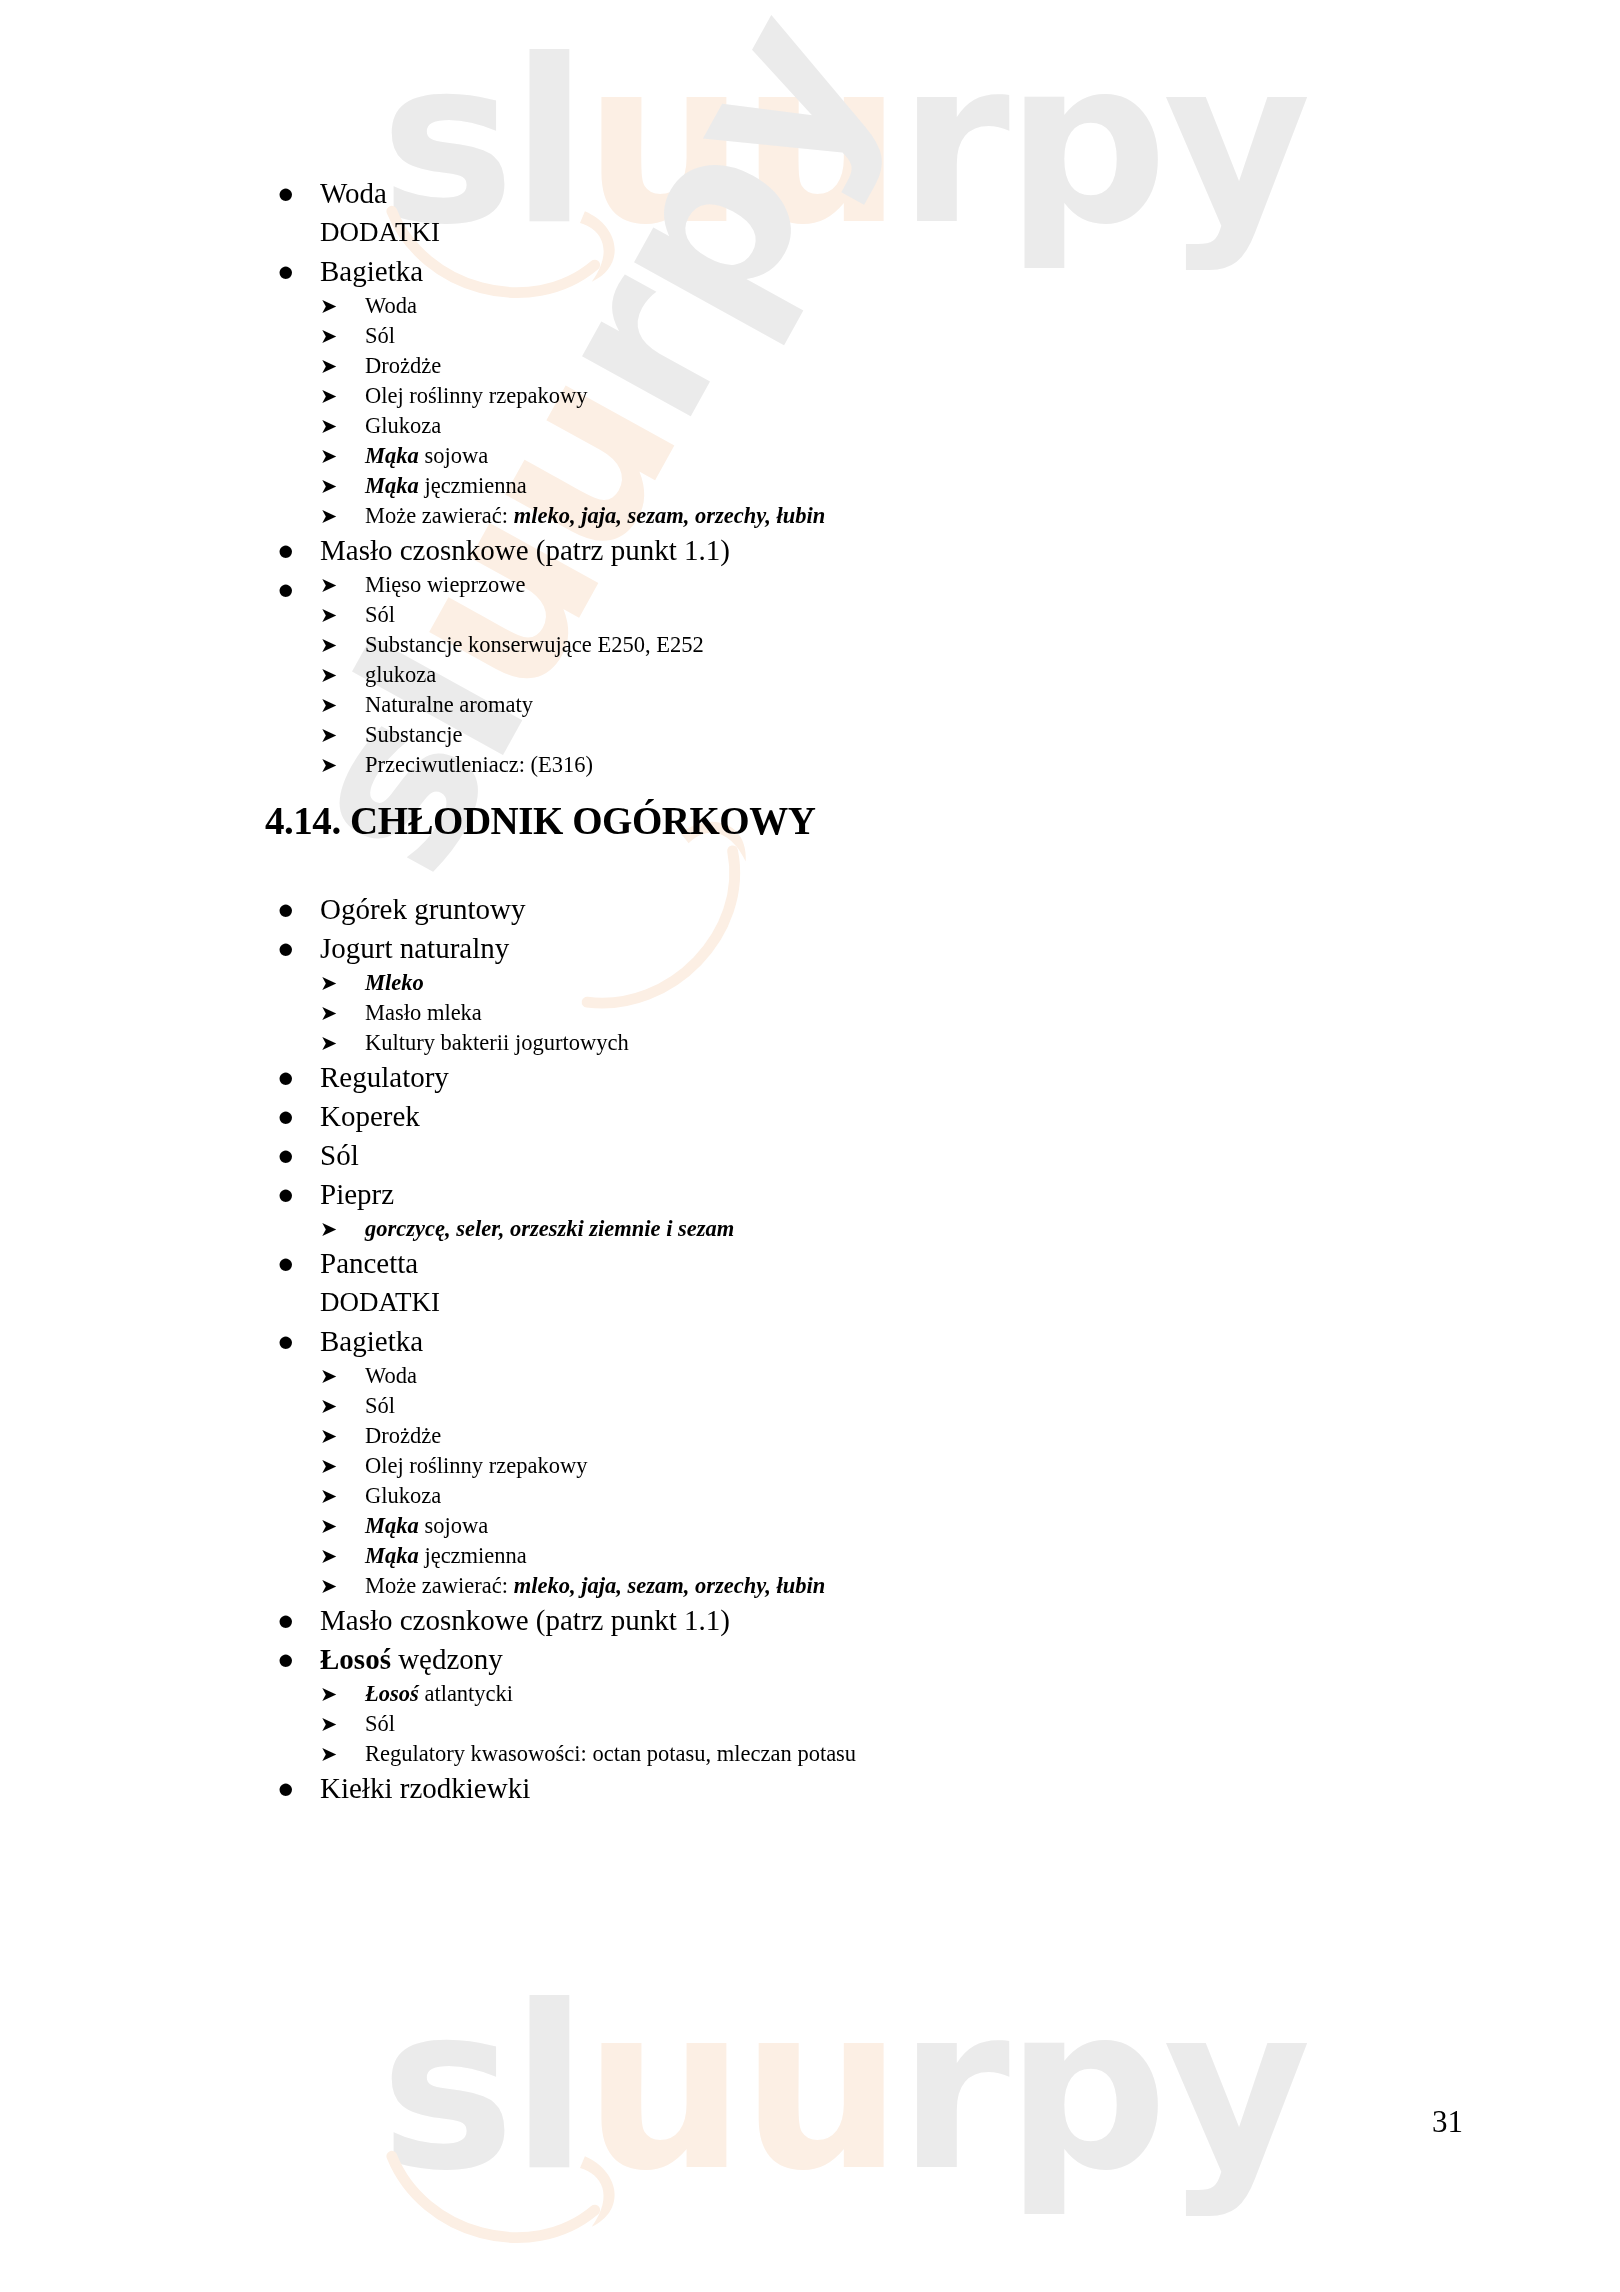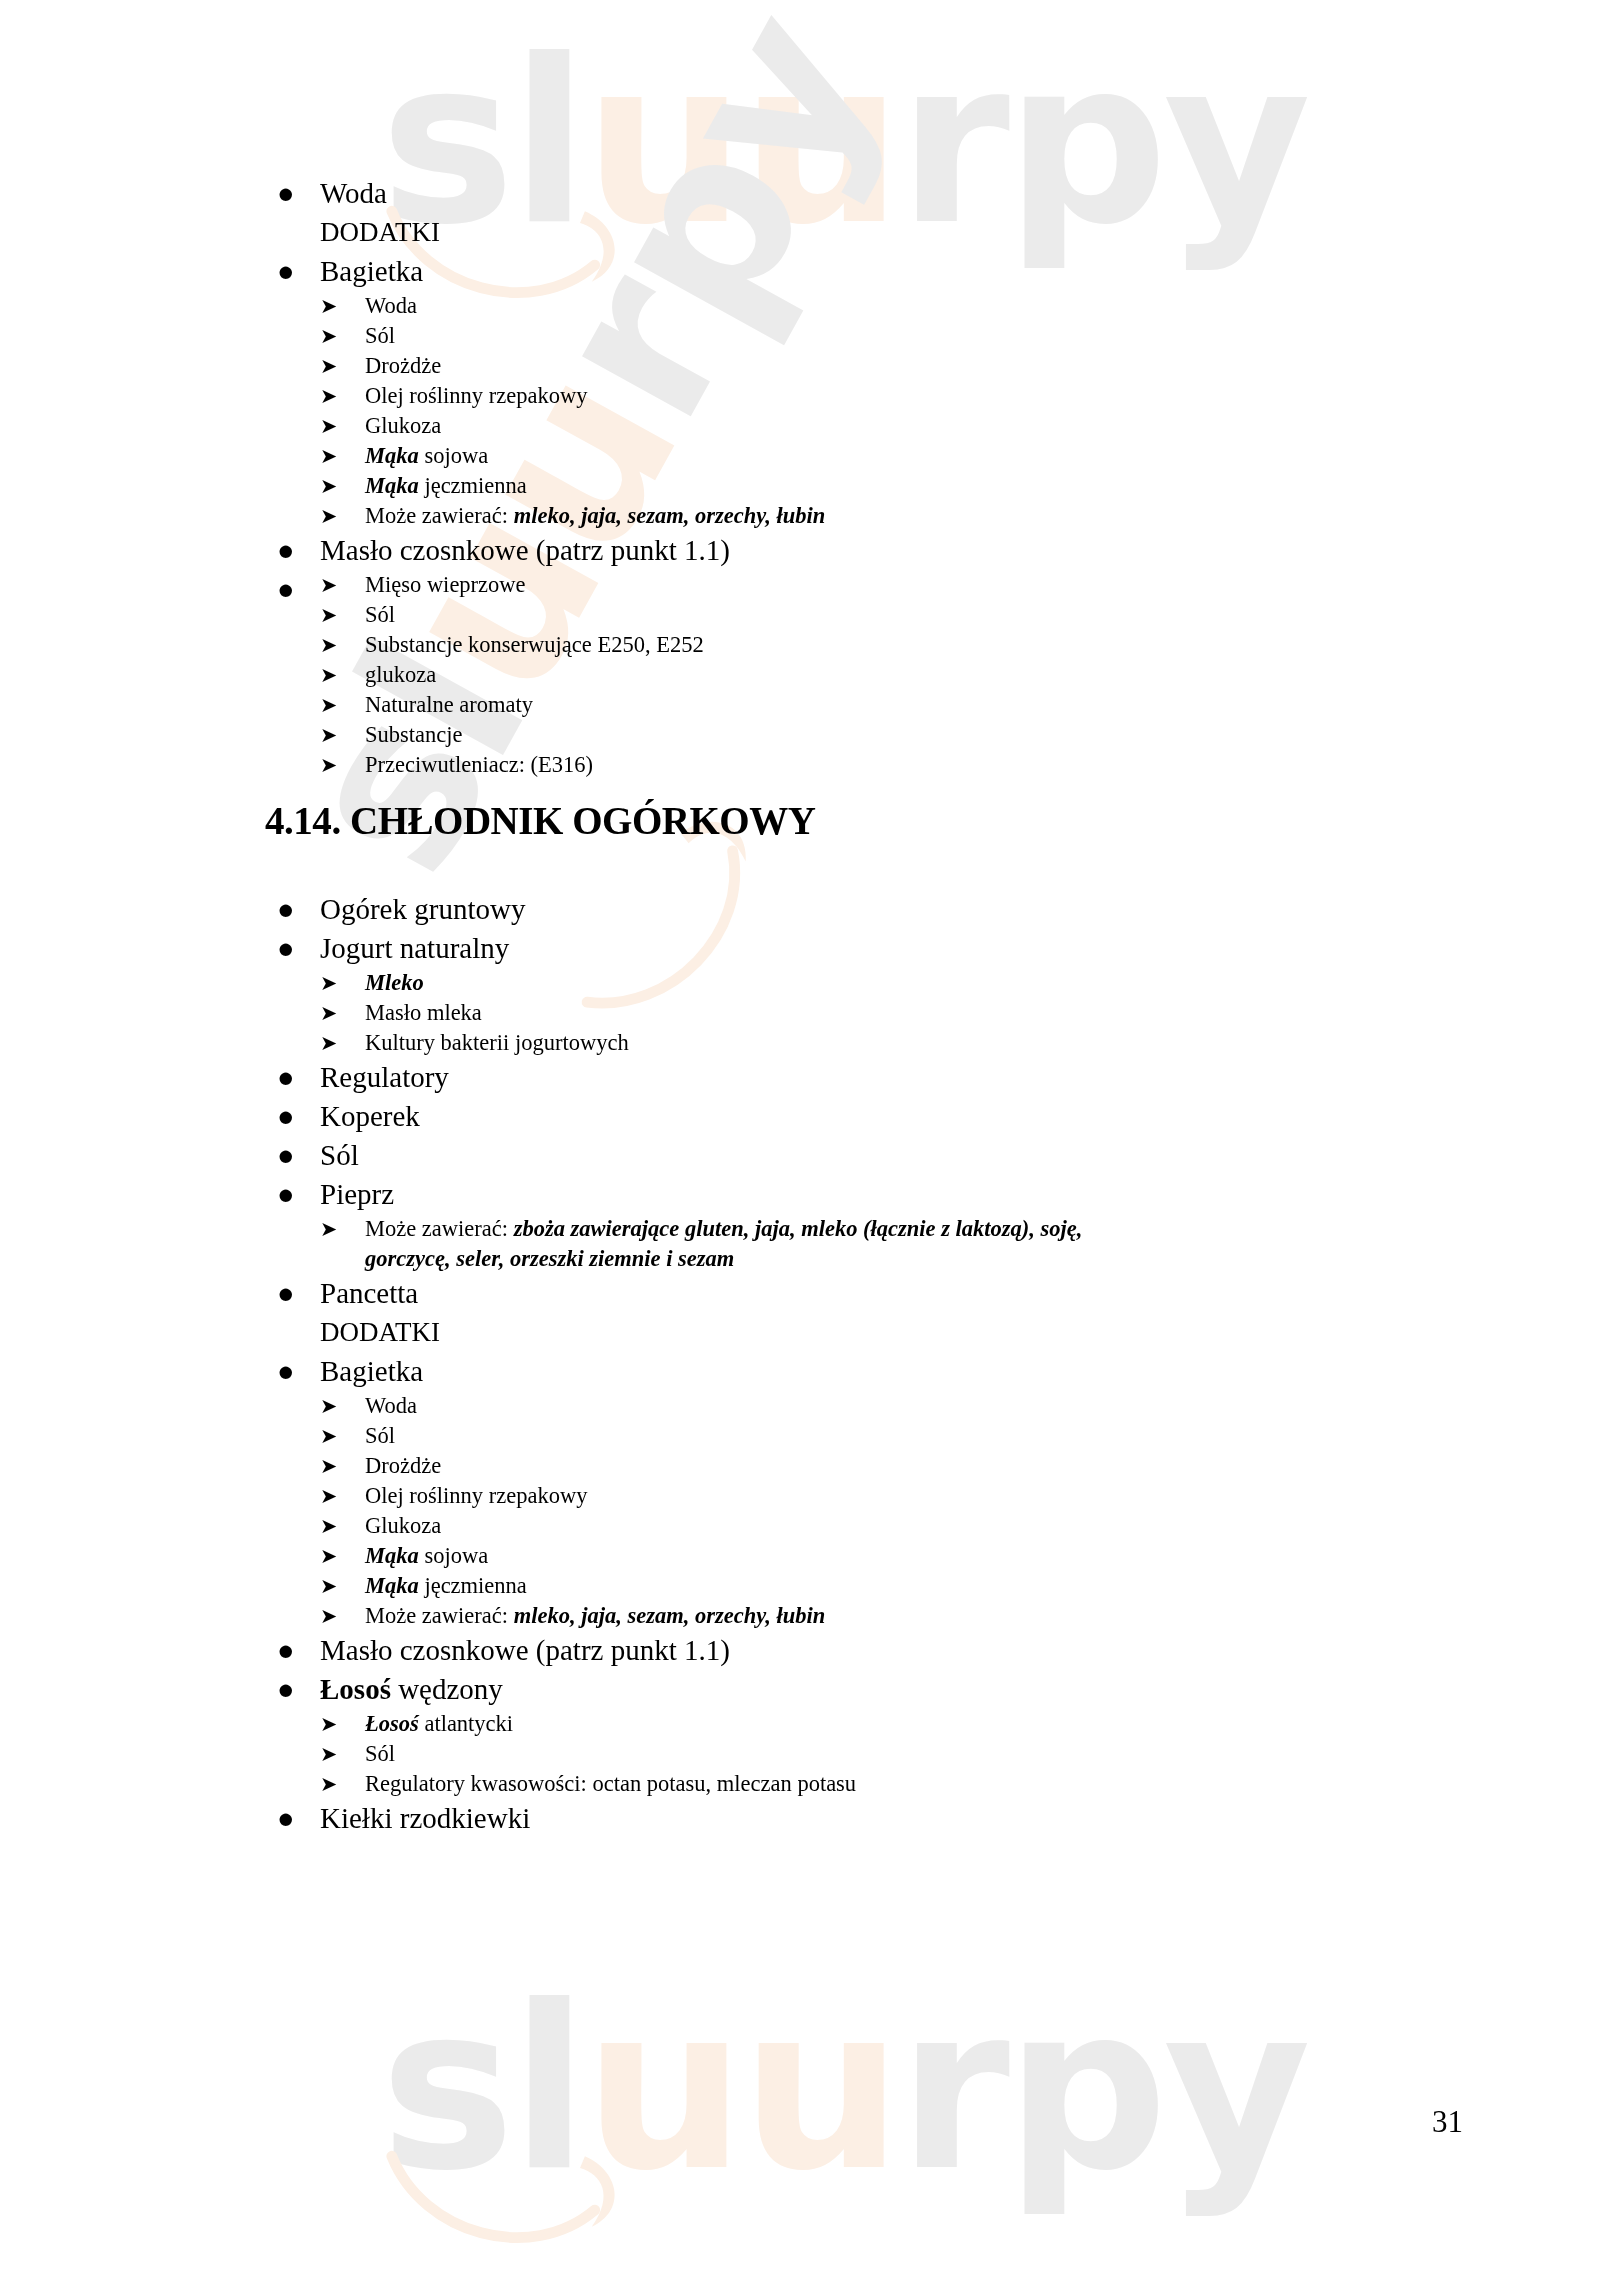--- a/index.html
+++ b/index.html
@@ -246,21 +246,21 @@
           <span class="txt">Koperek</span>
         </li>
         <li class="item1">
           <span class="bullet">●</span>
           <span class="txt">Sól</span>
         </li>
         <li class="item1">
           <span class="bullet">●</span>
           <span class="txt">Pieprz</span>
           <ul class="l2">
-            <li class="item2"><span class="arrow">➤</span><span>Może zawierać: <span class="b">zboża zawierające gluten, jaja, mleko (łącznie z laktozą), soję,</span></span><span class="wrapline b">gorczycę, seler, orzeszki ziemnie i sezam</span></li>
+            <li class="item2"><span class="arrow">➤</span><span class="wrapline b">gorczycę, seler, orzeszki ziemnie i sezam</span></li>
           </ul>
         </li>
         <li class="item1">
           <span class="bullet">●</span>
           <span class="txt">Pancetta</span>
           <span class="sub">DODATKI</span>
         </li>
         <li class="item1">
           <span class="bullet">●</span>
           <span class="txt">Bagietka</span>

